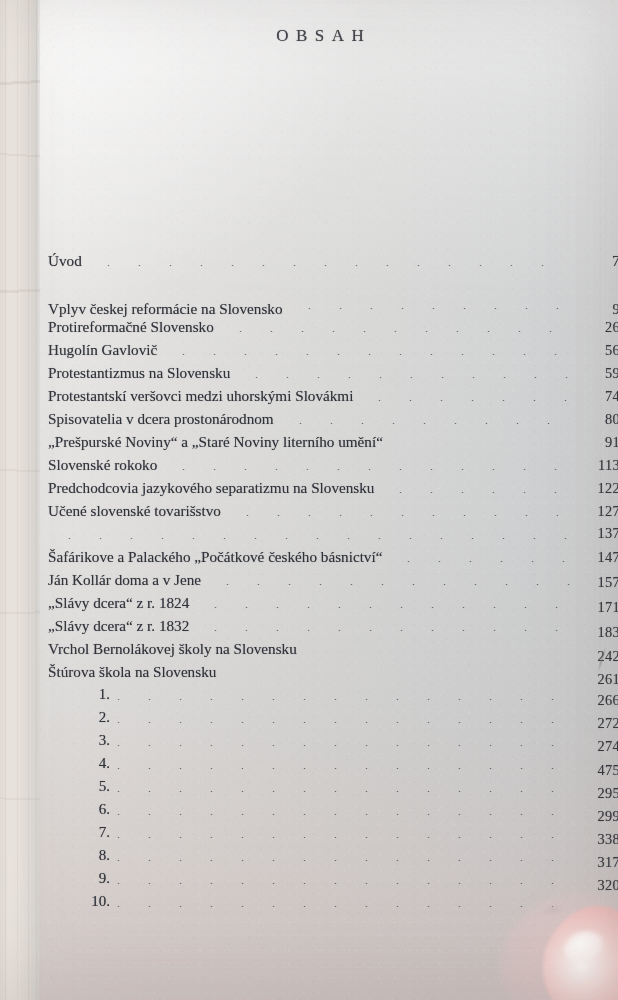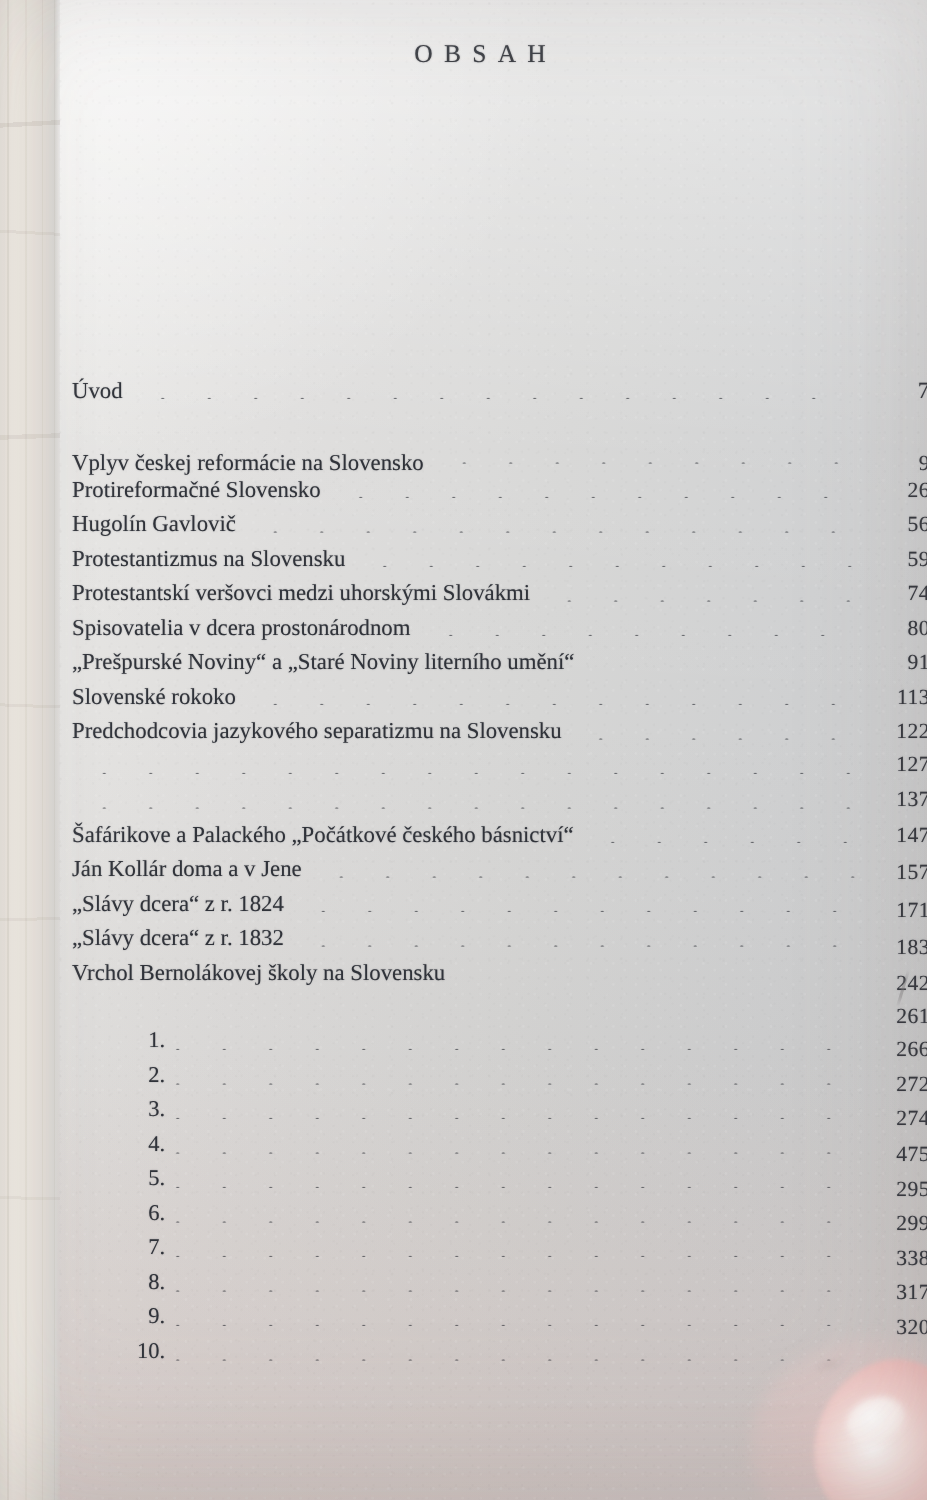--- a/index.html
+++ b/index.html
@@ -354,20 +354,21 @@
         <span class="label">Slovenské rokoko</span>
         <span class="leader"></span>
         <span class="pageno">113</span>
       </div>
       <div class="entry">
         <span class="label">Predchodcovia jazykového separatizmu na Slovensku</span>
         <span class="leader"></span>
         <span class="pageno">122</span>
       </div>
       <div class="entry">
+        <span class="label">Učené slovenské tovarišstvo</span>
         <span class="leader"></span>
         <span class="pageno">127</span>
       </div>
       <div class="entry">
         <span class="leader"></span>
         <span class="pageno">137</span>
       </div>
       <div class="entry">
         <span class="label">Šafárikove a Palackého „Počátkové českého básnictví“</span>
         <span class="leader"></span>
@@ -387,20 +388,21 @@
         <span class="label">„Slávy dcera“ z r. 1832</span>
         <span class="leader"></span>
         <span class="pageno drift-3">183</span>
       </div>
       <div class="entry no-leader">
         <span class="label">Vrchol Bernolákovej školy na Slovensku</span>
         <span class="leader"></span>
         <span class="pageno drift-4">242</span>
       </div>
       <div class="entry no-leader">
+        <span class="label">Štúrova škola na Slovensku</span>
         <span class="leader"></span>
         <span class="pageno drift-4">261</span>
       </div>
 
       <div class="entry sub">
         <span class="label">1.</span>
         <span class="leader"></span>
         <span class="pageno drift-3">266</span>
       </div>
       <div class="entry sub">

